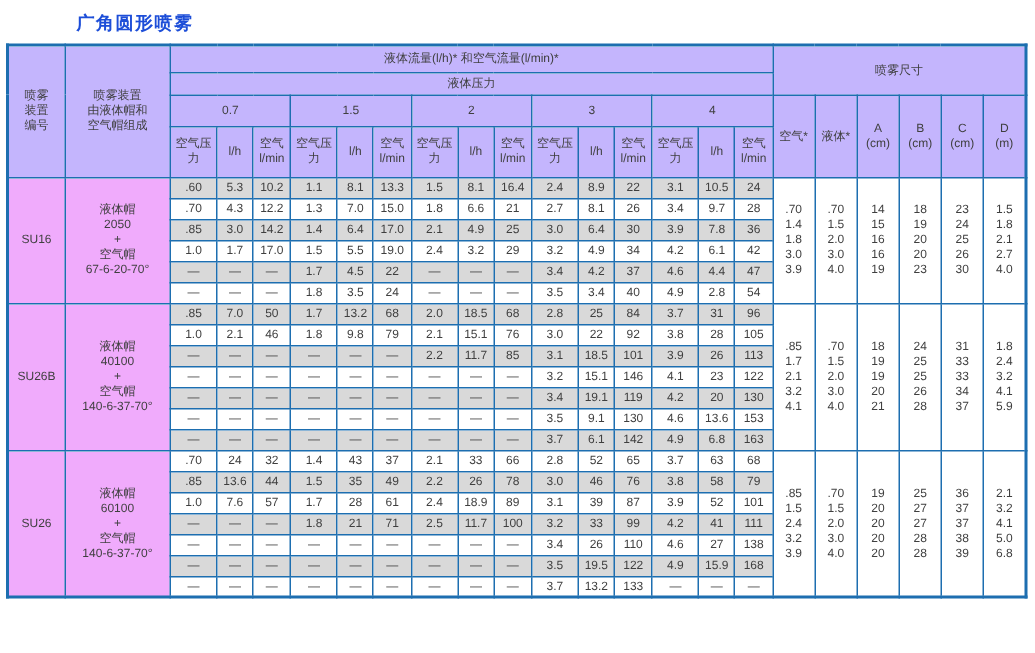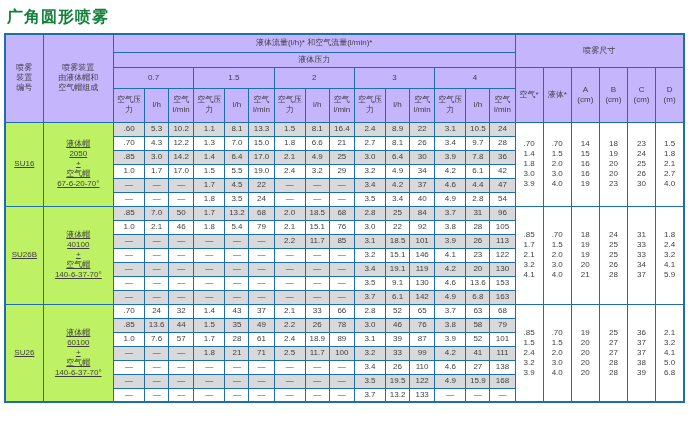--- a/index.html
+++ b/index.html
@@ -1,22 +1,22 @@
 <!DOCTYPE html>
 <html><head>
 <meta charset="utf-8">
 <style>
   html,body { margin:0; padding:0; }
   body {
     width:690px; height:435px; background:#ffffff; overflow:hidden;
     font-family:"Liberation Sans","DejaVu Sans",sans-serif;
   }
   .page-title {
-    color:#15803d; font-weight:bold; font-size:16px;
-    padding:7px 0 5px 7px; letter-spacing:1px;
+    color:#1d4ed8; font-weight:bold; font-size:12px;
+    padding:7px 0 5px 7px; letter-spacing:1px;margin-left:44px;
   }
   table.spec {
     border-collapse:collapse; table-layout:fixed;
     width:681px; margin-left:4px;
     border:2px solid #1d6eb0;
   }
   .spec th, .spec td {
     border:1px solid #1d6eb0;
     text-align:center; vertical-align:middle;
     color:#3f3f3f; font-weight:normal;
@@ -24,21 +24,21 @@
     overflow:hidden;
   }
   .spec thead th { background:#c4b5fd; }
   .h-row1 { height:18px; }
   .h-row2 { height:15px; }
   .h-row3 { height:21px;padding-left:28px; }
   .h-row4 { height:34px; }
   .pre { white-space:pre-line;margin-top:32px; }
   tbody tr { height:14px; }
   td.shade { background:#d9d9d9; }
-  td.id-cell, td.caps-cell { background:#bef264; font-size:8px;text-decoration:underline; }
+  td.id-cell, td.caps-cell { background:#f0abfc; font-size:8px; }
   td.dims-cell { background:#ffffff; padding:0; }
   .dims-stack {
     display:flex; flex-direction:column; justify-content:space-around;
     height:100%; width:100%;
   }
   .dims-stack div { flex:0 0 auto; }
 </style>
 </head>
 <body>
 
@@ -362,21 +362,21 @@
             <div>4.1</div>
             <div>5.9</div>
           </div>
         </td>
       </tr>
       <tr>
         <td class="data">1.0</td>
         <td class="data">2.1</td>
         <td class="data">46</td>
         <td class="data">1.8</td>
-        <td class="data">5.4</td>
+        <td class="data">9.8</td>
         <td class="data">79</td>
         <td class="data">2.1</td>
         <td class="data">15.1</td>
         <td class="data">76</td>
         <td class="data">3.0</td>
         <td class="data">22</td>
         <td class="data">92</td>
         <td class="data">3.8</td>
         <td class="data">28</td>
         <td class="data">105</td>

